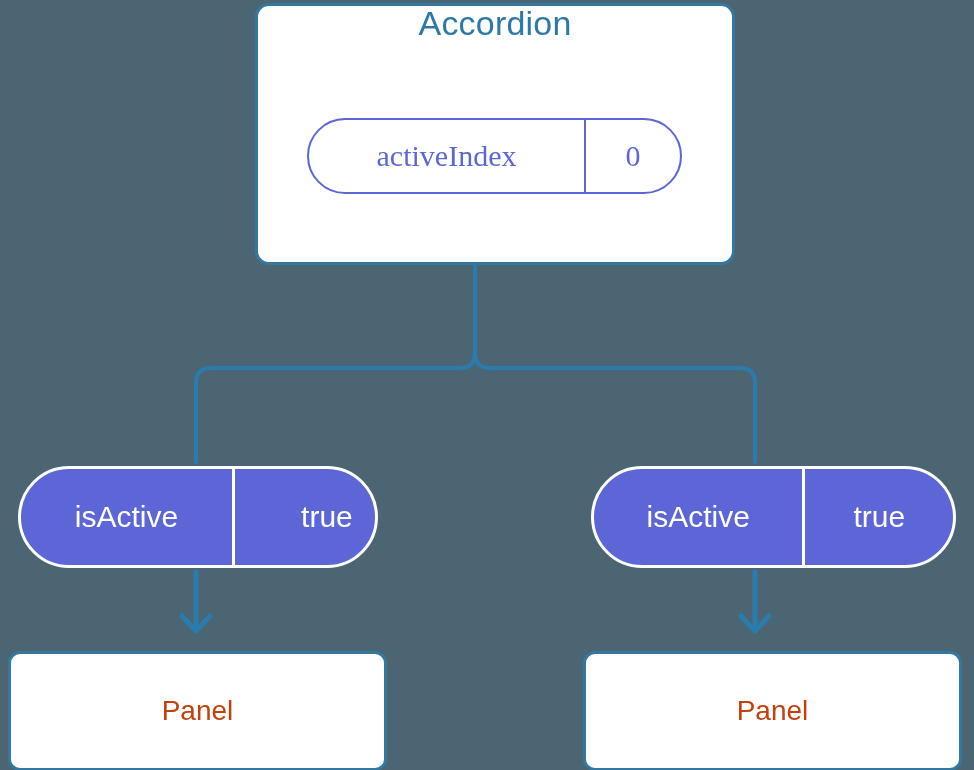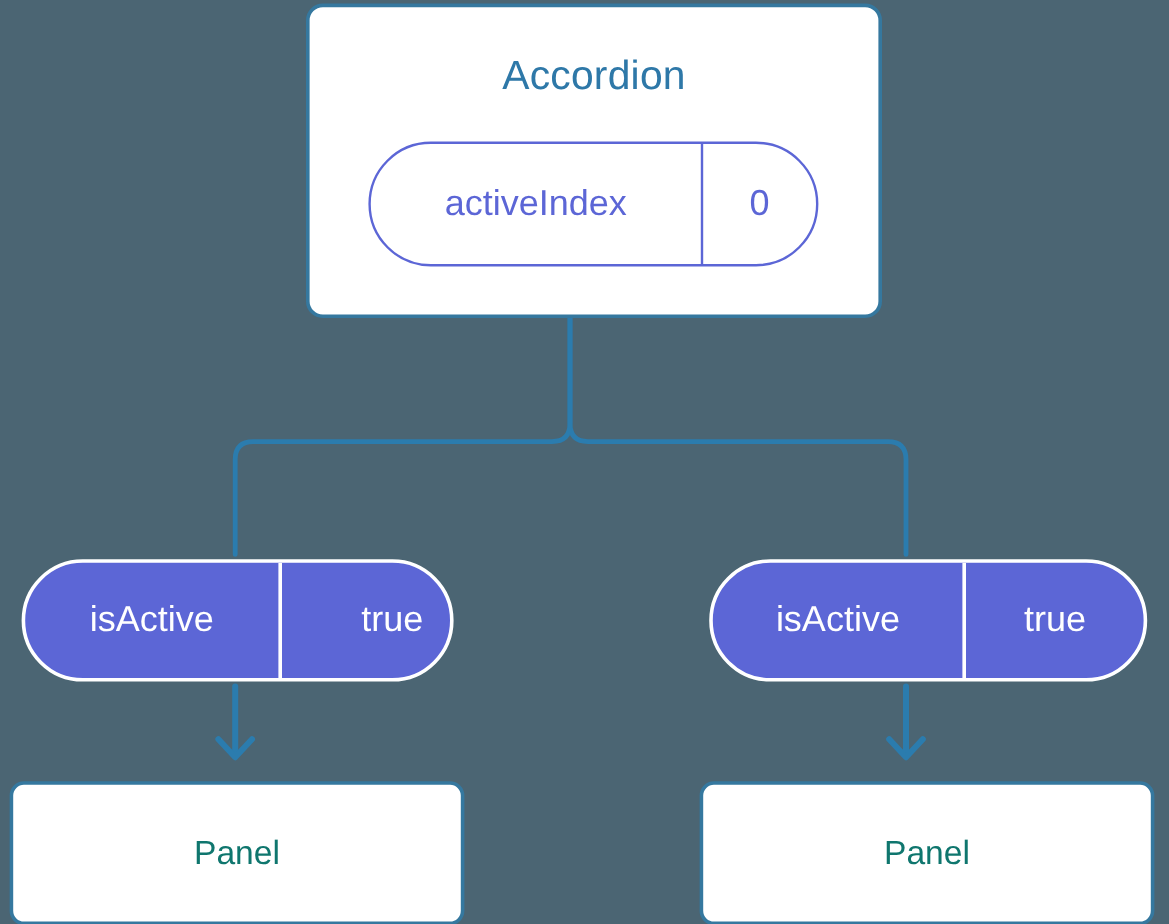--- a/index.html
+++ b/index.html
@@ -40,39 +40,38 @@
     display: flex;
     flex-direction: column;
     align-items: center;
   }
   #accordion-card {
     left: 255px;
     top: 3px;
     width: 480px;
     height: 262px;
     justify-content: flex-start;
-    padding-top: 40px;
   }
   .card-title {
     color: #2e78a8;
     font-size: 34px;
     font-weight: 400;
     letter-spacing: 0.2px;
     line-height: 1;
   }
   .panel-card {
     width: 379px;
     height: 120px;
     justify-content: center;
     border-radius: 12px;
   }
   #panel-left  { left: 8px;   top: 651px; }
   #panel-right { left: 583px; top: 651px; }
   .panel-title {
-    color: #0f766e;
+    color: #c2410c;
     font-size: 28px;
     font-weight: 400;
     line-height: 1;
   }
 
   
   .pill {
     position: absolute;
     display: flex;
     align-items: stretch;
@@ -104,21 +103,22 @@
     background: #5c66d6;
     border: 3px solid #ffffff;
   }
   .pill.filled .cell { color: #ffffff; }
   .pill.filled .cell.value { border-left: 3px solid #ffffff; }
 
   #pill-activeindex {
     left: 307px;
     top: 118px;
     width: 375px;
-    height: 104px;
+    height: 76px;
+    font-family: Liberation Serif, serif;
   }
   #pill-activeindex .cell.key   { width: 278px; }
   #pill-activeindex .cell.value { width: 97px;  }
 
   #pill-isactive-left {
     left: 18px;
     top: 466px;
     width: 360px;
     height: 102px;
   }

